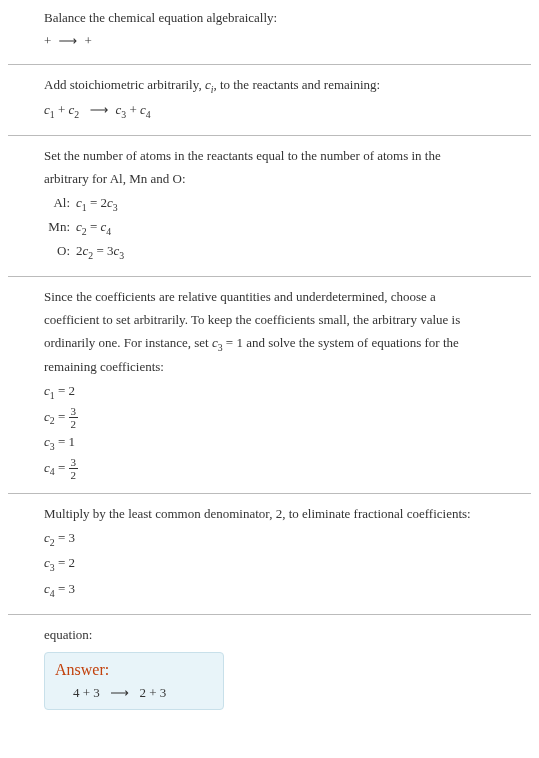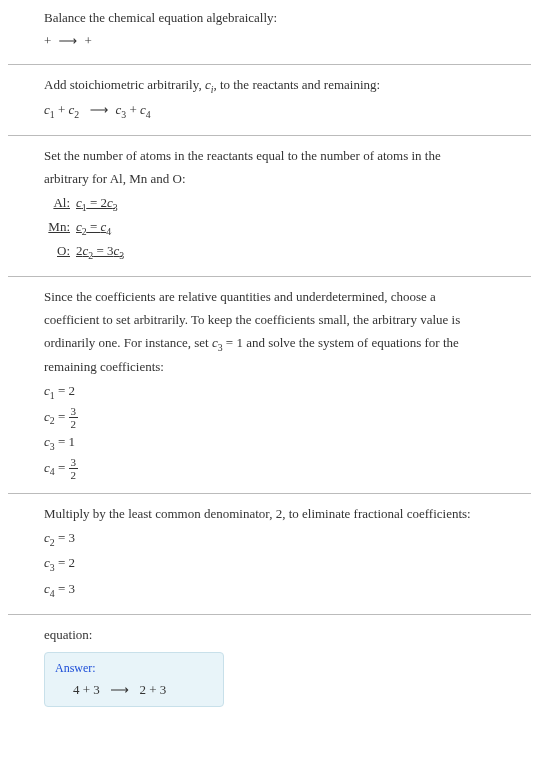--- a/index.html
+++ b/index.html
@@ -38,21 +38,20 @@
     }
     .italic {
       font-style: italic;
     }
     .atom-table {
       margin-top: 2px;
       line-height: 1.7;
     }
     .atom-row {
       display: flex;
-      text-decoration: underline;
     }
     .atom-label {
       width: 32px;
       text-align: right;
       padding-right: 6px;
     }
     .atom-eq {
       flex: 1;
     }
     .frac {
@@ -75,22 +74,22 @@
     .answer-box {
       background: #e8f4f9;
       border: 1px solid #c8e0ea;
       border-radius: 4px;
       padding: 8px 10px;
       display: inline-block;
       min-width: 180px;
       margin-top: 4px;
     }
     .answer-label {
-      font-size: 12px;
-      color: #1d4ed8;
+      font-size: 16px;
+      color: #c2410c;
       margin-bottom: 6px;
     }
     .answer-content {
       padding-left: 18px;
     }
     .arrow {
       display: inline-block;
       margin: 0 4px;
     }
   </style>

